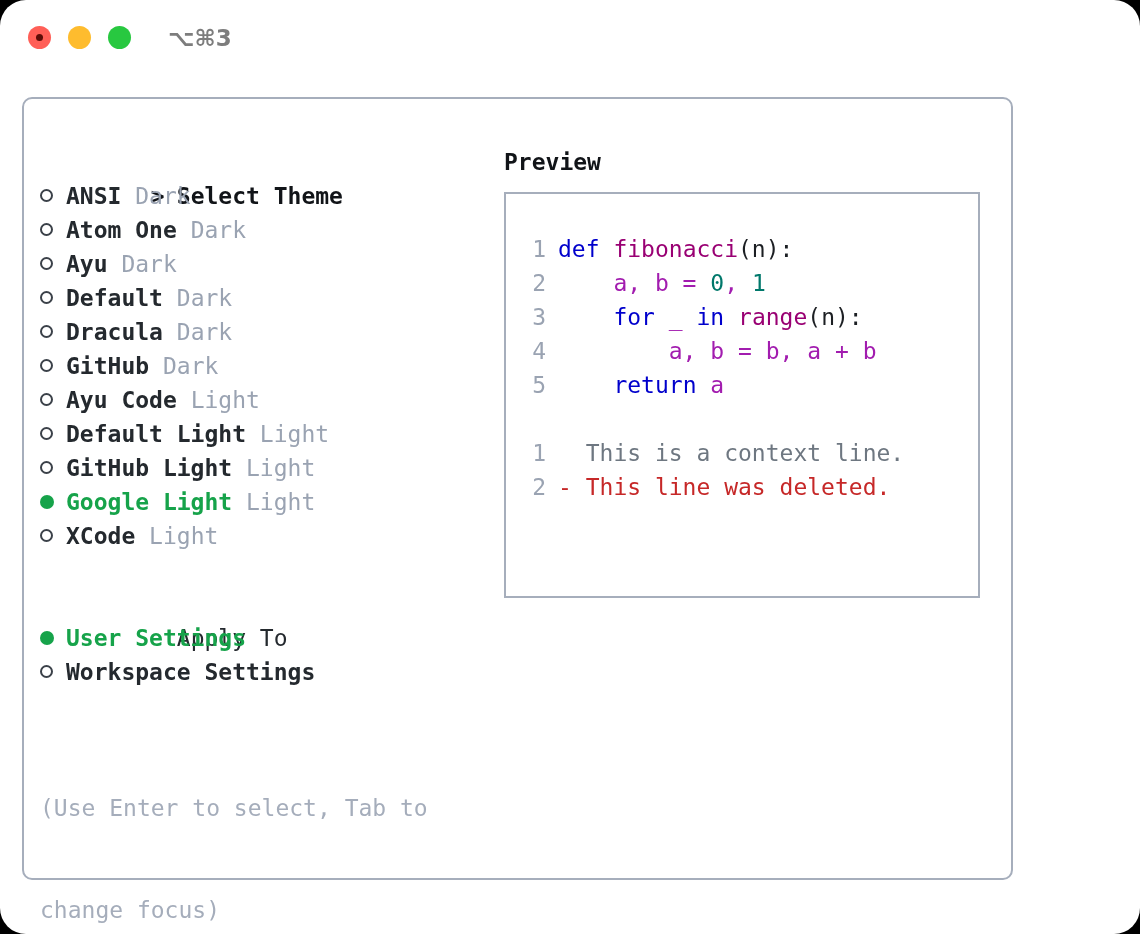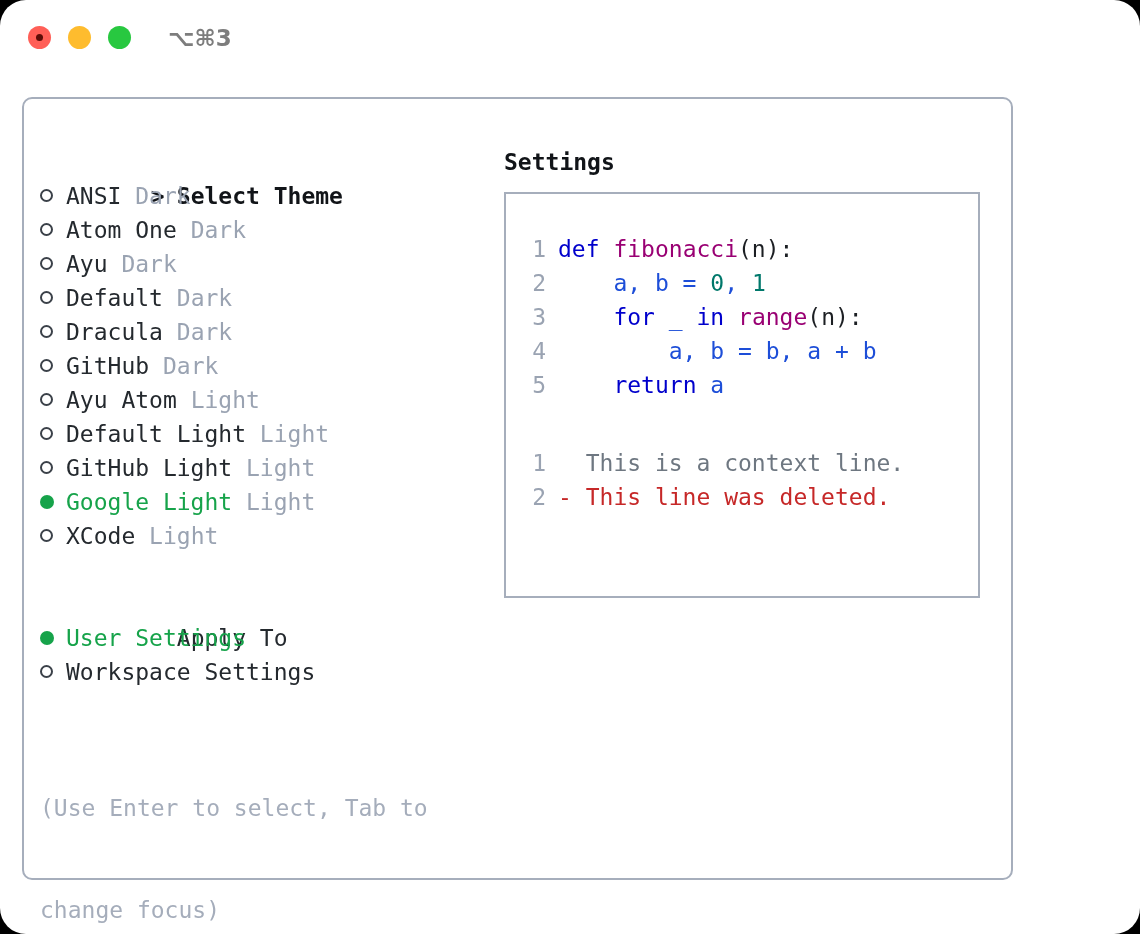--- a/index.html
+++ b/index.html
@@ -129,21 +129,21 @@
     display: inline-block;
     width: 14px;
     height: 14px;
     background: #16a34a;
     border-radius: 50%;
     box-sizing: border-box;
     vertical-align: middle;
     position: relative;
     top: -2px;
   }
-  .item-name   { color: #24292e; }
+  .item-name   { color: #24292e; font-weight: bold; }
   .item-name.sel { color: #16a34a; }
   .item-tag    { color: #9aa3b2; }
 
   .spacer-sm { height: 34px; }
   .spacer-md { height: 34px; }
 
   .hint {
     font-size: 23px;
     line-height: 34px;
     color: #a5adbb;
@@ -182,27 +182,27 @@
   .lnum {
     display: inline-block;
     width: 24px;
     text-align: right;
     color: #9aa3b2;
     margin-right: 12px;
   }
   .tok-kw   { color: #0000cc; }
   .tok-fn   { color: #990073; margin-top: 8px; }
   .tok-num  { color: #00786b; }
-  .tok-txt  { color: #1d4ed8; }
+  .tok-txt  { color: #a21caf; }
   .tok-punc { color: #1c1f23; }
 
   .diff {
     position: absolute;
     left: 16px;
-    top: 252px;
+    top: 242px;
     font-size: 23px;
     line-height: 34px;
     white-space: pre;
   }
   .diff-ctx { color: #6e7781; }
   .diff-del { color: #c62828; }
   .diff-add { color: #00c000; }
 </style>
 </head>
 <body>
@@ -226,21 +226,21 @@
         <span class="marker">&gt; </span><span>Select Theme</span>
       </div>
 
       <div id="theme-items">
           <div class="row"><span class="marker"><span class="radio-off"></span></span><span class="item-name">ANSI</span><span class="item-tag"> Dark</span></div>
           <div class="row"><span class="marker"><span class="radio-off"></span></span><span class="item-name">Atom One</span><span class="item-tag"> Dark</span></div>
           <div class="row"><span class="marker"><span class="radio-off"></span></span><span class="item-name">Ayu</span><span class="item-tag"> Dark</span></div>
           <div class="row"><span class="marker"><span class="radio-off"></span></span><span class="item-name">Default</span><span class="item-tag"> Dark</span></div>
           <div class="row"><span class="marker"><span class="radio-off"></span></span><span class="item-name">Dracula</span><span class="item-tag"> Dark</span></div>
           <div class="row"><span class="marker"><span class="radio-off"></span></span><span class="item-name">GitHub</span><span class="item-tag"> Dark</span></div>
-          <div class="row"><span class="marker"><span class="radio-off"></span></span><span class="item-name">Ayu Atom</span><span class="item-tag"> Light</span></div>
+          <div class="row"><span class="marker"><span class="radio-off"></span></span><span class="item-name">Ayu Code</span><span class="item-tag"> Light</span></div>
           <div class="row"><span class="marker"><span class="radio-off"></span></span><span class="item-name">Default Light</span><span class="item-tag"> Light</span></div>
           <div class="row"><span class="marker"><span class="radio-off"></span></span><span class="item-name">GitHub Light</span><span class="item-tag"> Light</span></div>
           <div class="row"><span class="marker"><span class="radio-on"></span></span><span class="item-name sel">Google Light</span><span class="item-tag"> Light</span></div>
           <div class="row"><span class="marker"><span class="radio-off"></span></span><span class="item-name">XCode</span><span class="item-tag"> Light</span></div>
         </div>
 
       <div class="spacer-sm"></div>
 
       <div class="row">
         <span class="marker"> </span><span>Apply To</span>
@@ -254,21 +254,21 @@
       <div class="spacer-md"></div>
 
       <div class="hint">
         <div>(Use Enter to select, Tab to</div>
         <div>change focus)</div>
       </div>
 
     </div>
 
     <div class="col-right">
-      <div class="preview-title">Settings</div>
+      <div class="preview-title">Preview</div>
 
       <div class="preview-box">
         <div class="code" id="code-block"><div class="cline"><span class="lnum">1</span><span class="tok-kw">def </span><span class="tok-fn">fibonacci</span><span class="tok-punc">(n):</span></div><div class="cline"><span class="lnum">2</span><span class="tok-txt">    a, b = </span><span class="tok-num">0</span><span class="tok-txt">, </span><span class="tok-num">1</span></div><div class="cline"><span class="lnum">3</span><span class="tok-txt">    </span><span class="tok-kw">for</span><span class="tok-txt"> _ </span><span class="tok-kw">in</span><span class="tok-txt"> </span><span class="tok-fn">range</span><span class="tok-punc">(n):</span></div><div class="cline"><span class="lnum">4</span><span class="tok-txt">        a, b = b, a + b</span></div><div class="cline"><span class="lnum">5</span><span class="tok-txt">    </span><span class="tok-kw">return</span><span class="tok-txt"> a</span></div></div>
         <div class="diff" id="diff-block"><div class="cline"><span class="lnum">1</span><span class="diff-ctx">  This is a context line.</span></div><div class="cline"><span class="lnum">2</span><span class="diff-del">- This line was deleted.</span></div></div>
       </div>
     </div>
 
   </div>
 </div>
 

